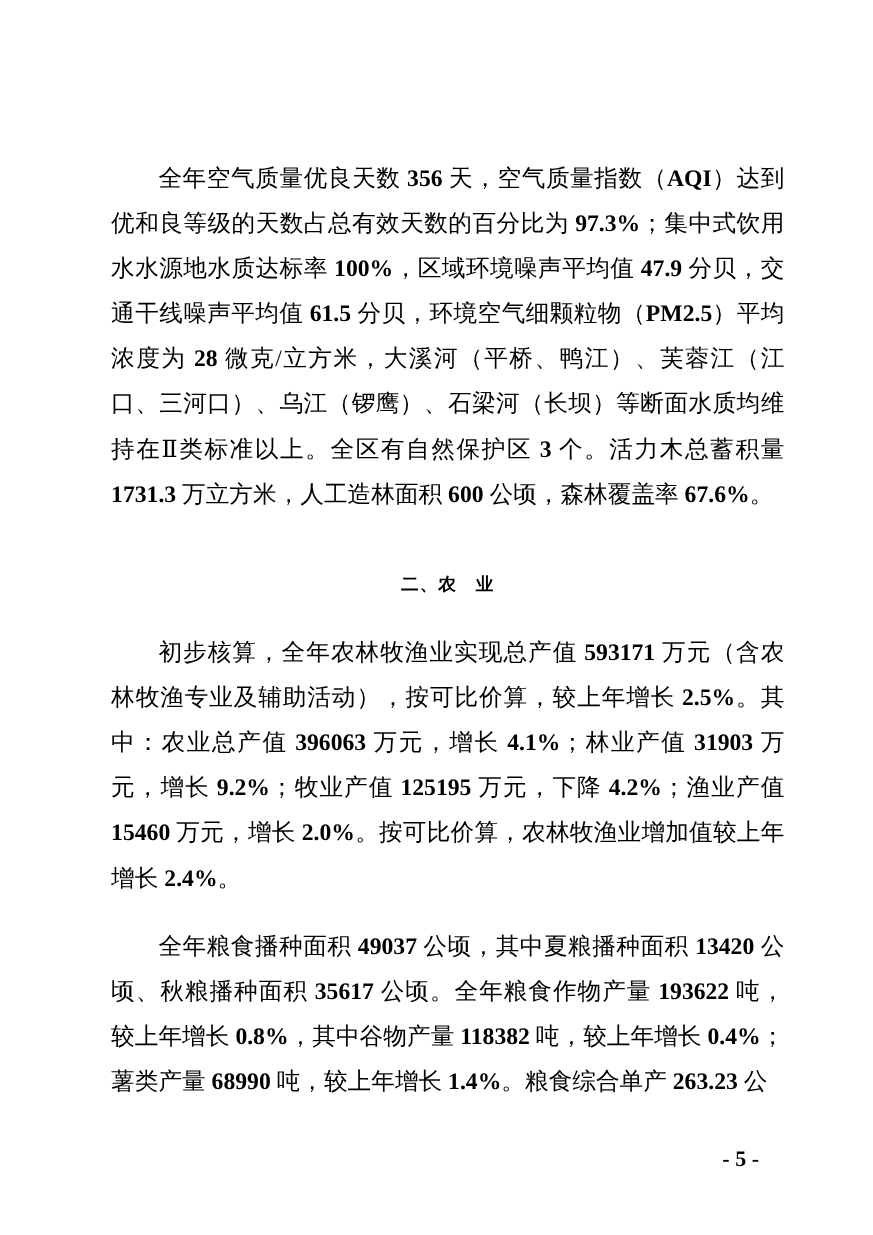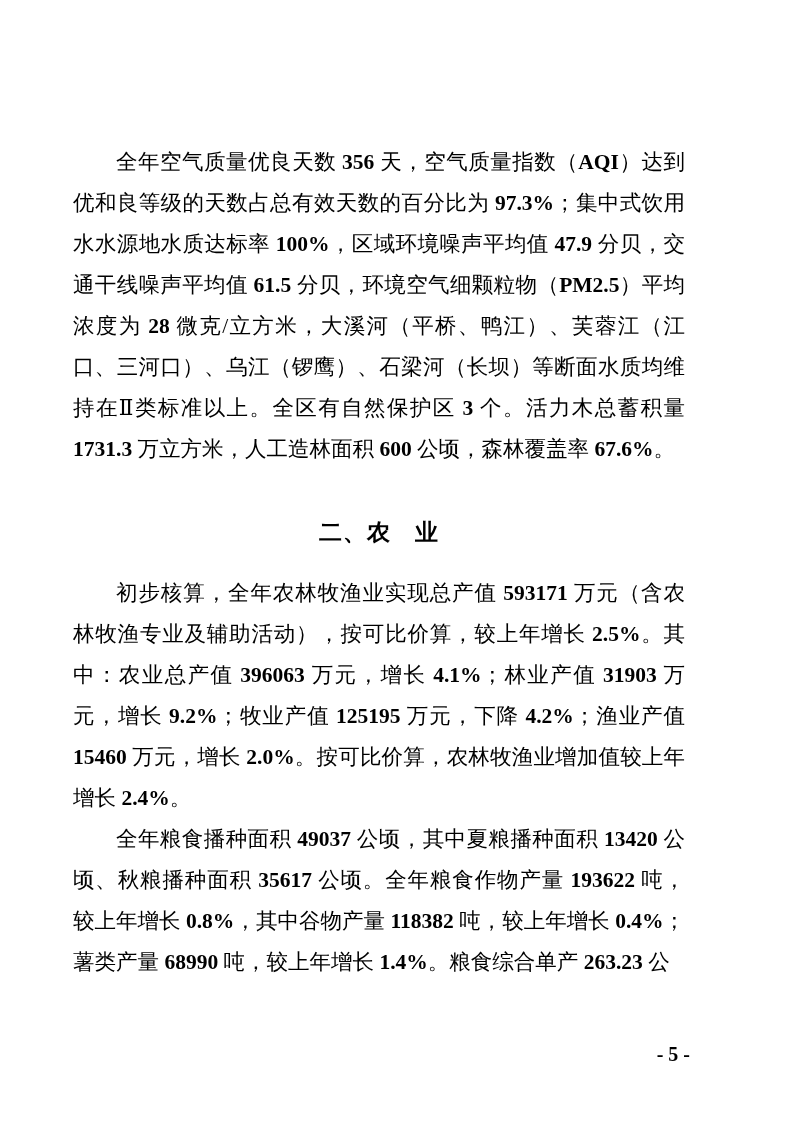--- a/index.html
+++ b/index.html
@@ -10,53 +10,53 @@
   body {
     width: 794px;
     height: 1123px;
     position: relative;
     overflow: hidden;
     color: #000000;
     font-family: "Liberation Serif", "DejaVu Serif", serif;
   }
   .page-content {
     position: absolute;
-    left: 73px;
+    left: 101px;
     top: 0;
     width: 612px;
   }
   .body-paragraph {
     margin: 0;
     font-size: 21.5px;
     line-height: 41px;
     text-align: justify;
     text-indent: 2em;
     font-family: "Liberation Serif", "DejaVu Serif", serif;
   }
   .body-paragraph b {
     font-weight: 700;
   }
   #paragraph-environment-quality {
     margin-top: 142px;
   }
   .section-heading {
     margin: 42px 0 0 0;
-    font-family: Liberation Sans, sans-serif;
-    font-size: 23px;
+    font-family: Liberation Mono, monospace;
+    font-size: 16px;
     font-weight: 700;
     line-height: 41px;
     text-align: center;
     text-indent: 0;
     letter-spacing: 1px;
   }
   #paragraph-agriculture-output {
     margin-top: 20px;
   }
   #paragraph-grain-production {
-    margin-top: 0;
+    margin-top: 21px;
   }
   .page-footer {
     position: absolute;
     top: 1042px;
     right: 104px;
     font-family: "Liberation Serif", "DejaVu Serif", serif;
     font-size: 20px;
     font-weight: 700;
     line-height: 24px;
   }

